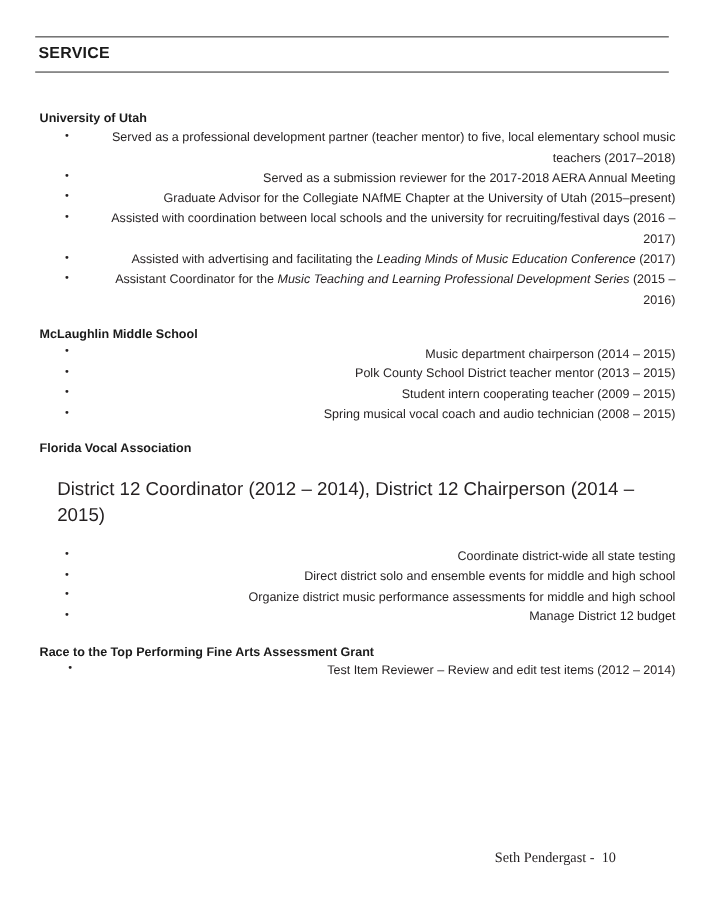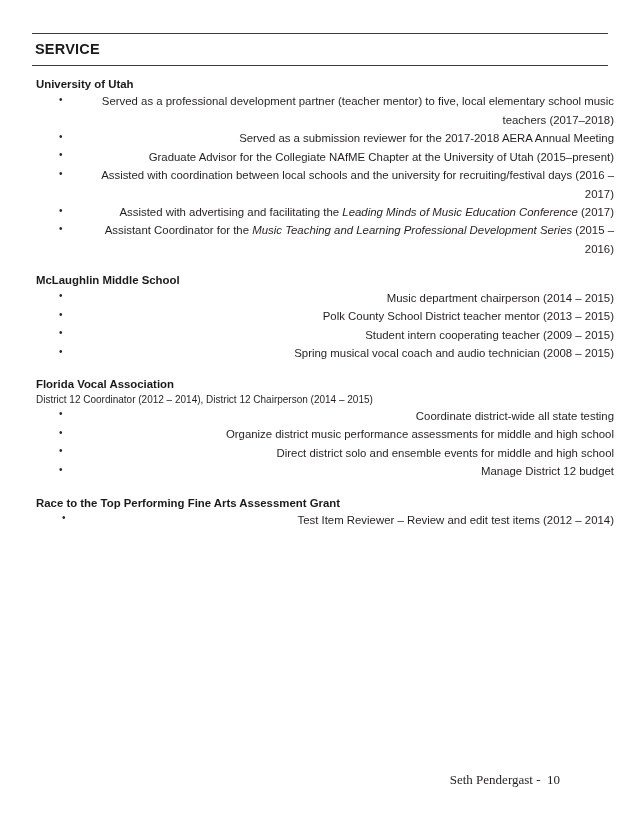--- a/index.html
+++ b/index.html
@@ -44,39 +44,39 @@
     letter-spacing: 0.2px;
     color: #1a1a1a;
     padding: 8px 0 7px 3px;
     line-height: 1.1;
   }
 
   
   .content {
     position: absolute;
     left: 36px;
-    top: 76px;
+    top: 100px;
     width: 578px;
   }
 
   .org {
     font-size: 11.4px;
     font-weight: bold;
     color: #1a1a1a;
     line-height: 1.42;
     margin: 0;
   }
   .org.spaced {
     margin-top: 14px;
   }
   .plainline {
-    font-size: 10px;
+    font-size: 17px;
     color: #231f20;
     line-height: 1.42;
-    margin: 0;
+    margin: 16px;
   }
 
   ul.bullets {
     list-style: none;
     margin: 0;
     padding: 0;
   }
   ul.bullets li {
     position: relative;
     font-size: 11.4px;
@@ -142,22 +142,22 @@
       <ul class="bullets">
         <li><span>Music department chairperson (2014 – 2015)</span></li>
         <li><span>Polk County School District teacher mentor (2013 – 2015)</span></li>
         <li><span>Student intern cooperating teacher (2009 – 2015)</span></li>
         <li><span>Spring musical vocal coach and audio technician (2008 – 2015)</span></li>
       </ul>
       <div class="org spaced">Florida Vocal Association</div>
       <div class="plainline">District 12 Coordinator (2012 – 2014), District 12 Chairperson (2014 – 2015)</div>
       <ul class="bullets">
         <li><span>Coordinate district-wide all state testing</span></li>
+        <li><span>Direct district solo and ensemble events for middle and high school</span></li>
         <li><span>Organize district music performance assessments for middle and high school</span></li>
-        <li><span>Direct district solo and ensemble events for middle and high school</span></li>
         <li><span>Manage District 12 budget</span></li>
       </ul>
       <div class="org spaced">Race to the Top Performing Fine Arts Assessment Grant</div>
       <ul class="bullets deep">
         <li><span>Test Item Reviewer – Review and edit test items (2012 – 2014)</span></li>
       </ul>
     </div>
 
   <div class="footer">Seth Pendergast -  10</div>
 

